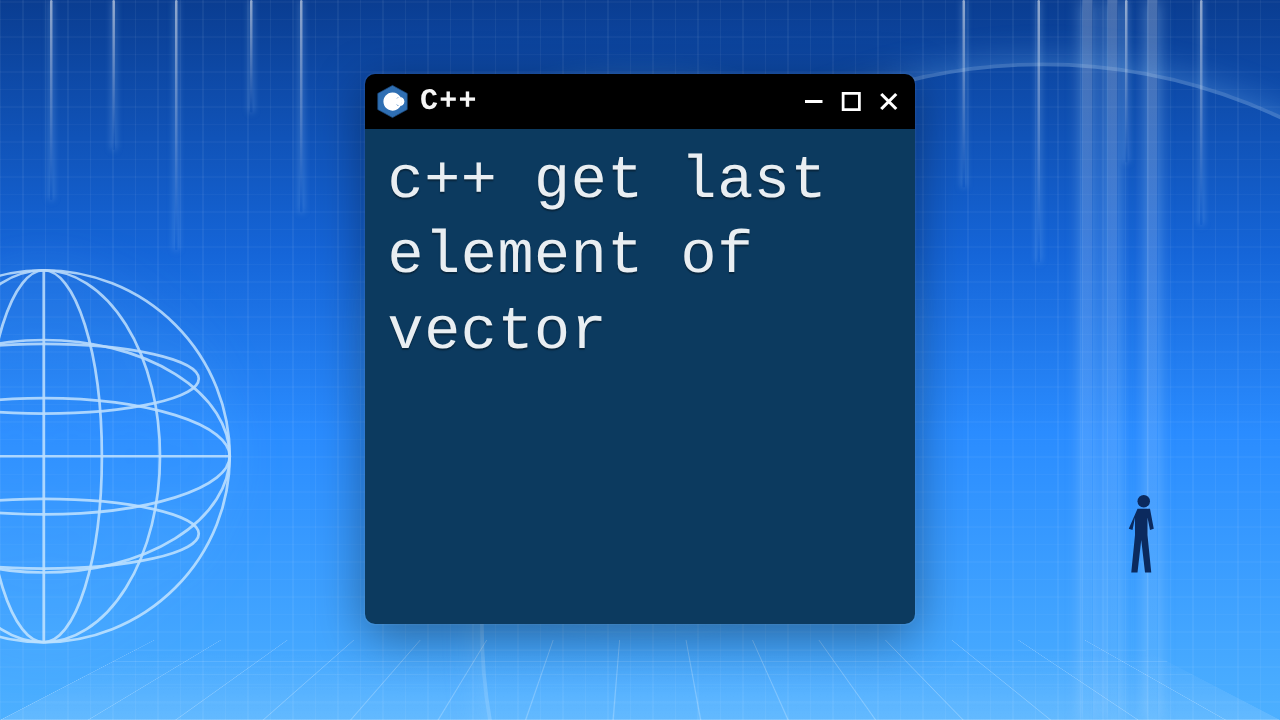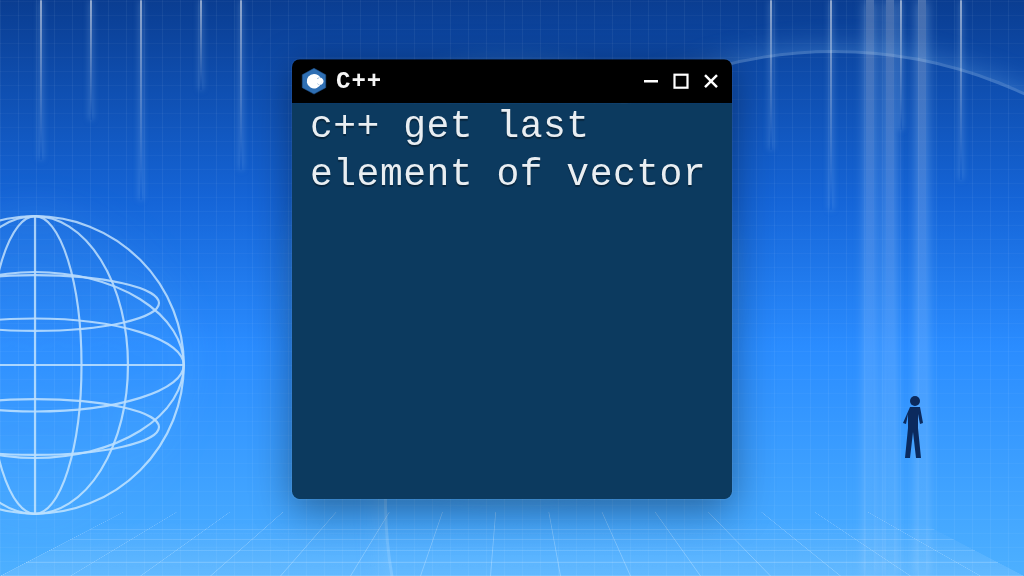--- a/index.html
+++ b/index.html
@@ -109,23 +109,23 @@
     .ctrl {
       width: 22px; height: 22px;
       display: flex; align-items: center; justify-content: center;
       color: #fff; cursor: pointer;
     }
     .ctrl svg { width: 18px; height: 18px; }
     .content {
       height: calc(100% - 44px);
       background: #0c3a5f;
       color: #e9eef2;
-      padding: 0 18px;
+      padding: 12px 18px;
       font-family: 'Consolas','Menlo','Courier New',monospace;
-      font-size: 38px;
+      font-size: 48px;
       line-height: 1.26;
       letter-spacing: 0.5px;
       text-shadow: 0 2px 1px rgba(0,0,0,0.35);
     }
   </style>
 </head>
 <body>
 
 <div class="matrix"></div>
 <div class="rain">

